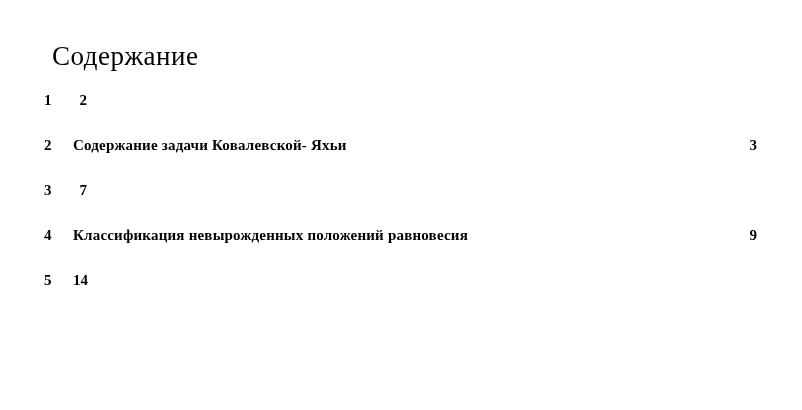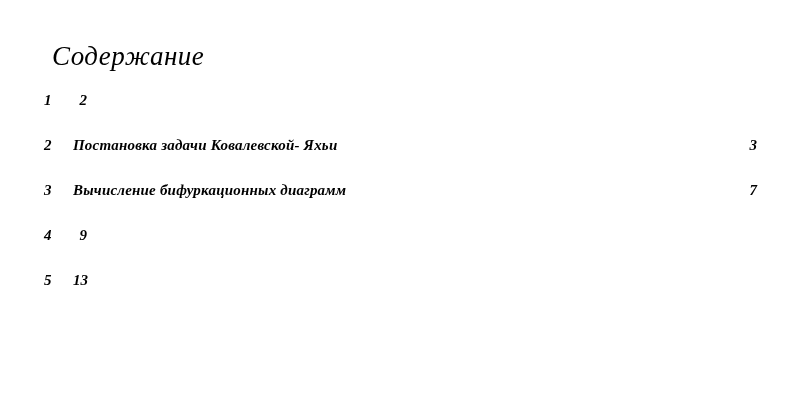--- a/index.html
+++ b/index.html
@@ -13,21 +13,20 @@
     font-family: "Liberation Serif", serif;
     color: #000000;
     overflow: hidden;
   }
   .page {
     position: relative;
     width: 802px;
     height: 410px;
     box-sizing: border-box;
     padding: 0;
-    font-style: italic;
   }
   .toc-title {
     position: absolute;
     left: 52px;
     top: 42px;
     font-family: "Liberation Serif", serif;
     font-size: 27px;
     font-weight: 400;
     letter-spacing: 0.5px;
     color: #000;
@@ -79,34 +78,34 @@
 
   <div class="toc-list">
 
     <div class="toc-entry">
       <span class="toc-num">1</span>
       <span class="toc-page">2</span>
     </div>
 
     <div class="toc-entry">
       <span class="toc-num">2</span>
-      <span class="toc-label">Постановка задачи Ковалевской- Яхьи</span>
+      <span class="toc-label">Содержание задачи Ковалевской- Яхьи</span>
       <span class="toc-page">3</span>
     </div>
 
     <div class="toc-entry">
       <span class="toc-num">3</span>
-      <span class="toc-label">Вычисление бифуркационных диаграмм</span>
       <span class="toc-page">7</span>
     </div>
 
     <div class="toc-entry">
       <span class="toc-num">4</span>
+      <span class="toc-label">Классификация невырожденных положений равновесия</span>
       <span class="toc-page">9</span>
     </div>
 
     <div class="toc-entry">
       <span class="toc-num">5</span>
-      <span class="toc-page">13</span>
+      <span class="toc-page">14</span>
     </div>
 
   </div>
 </div>
 
 </body></html>

